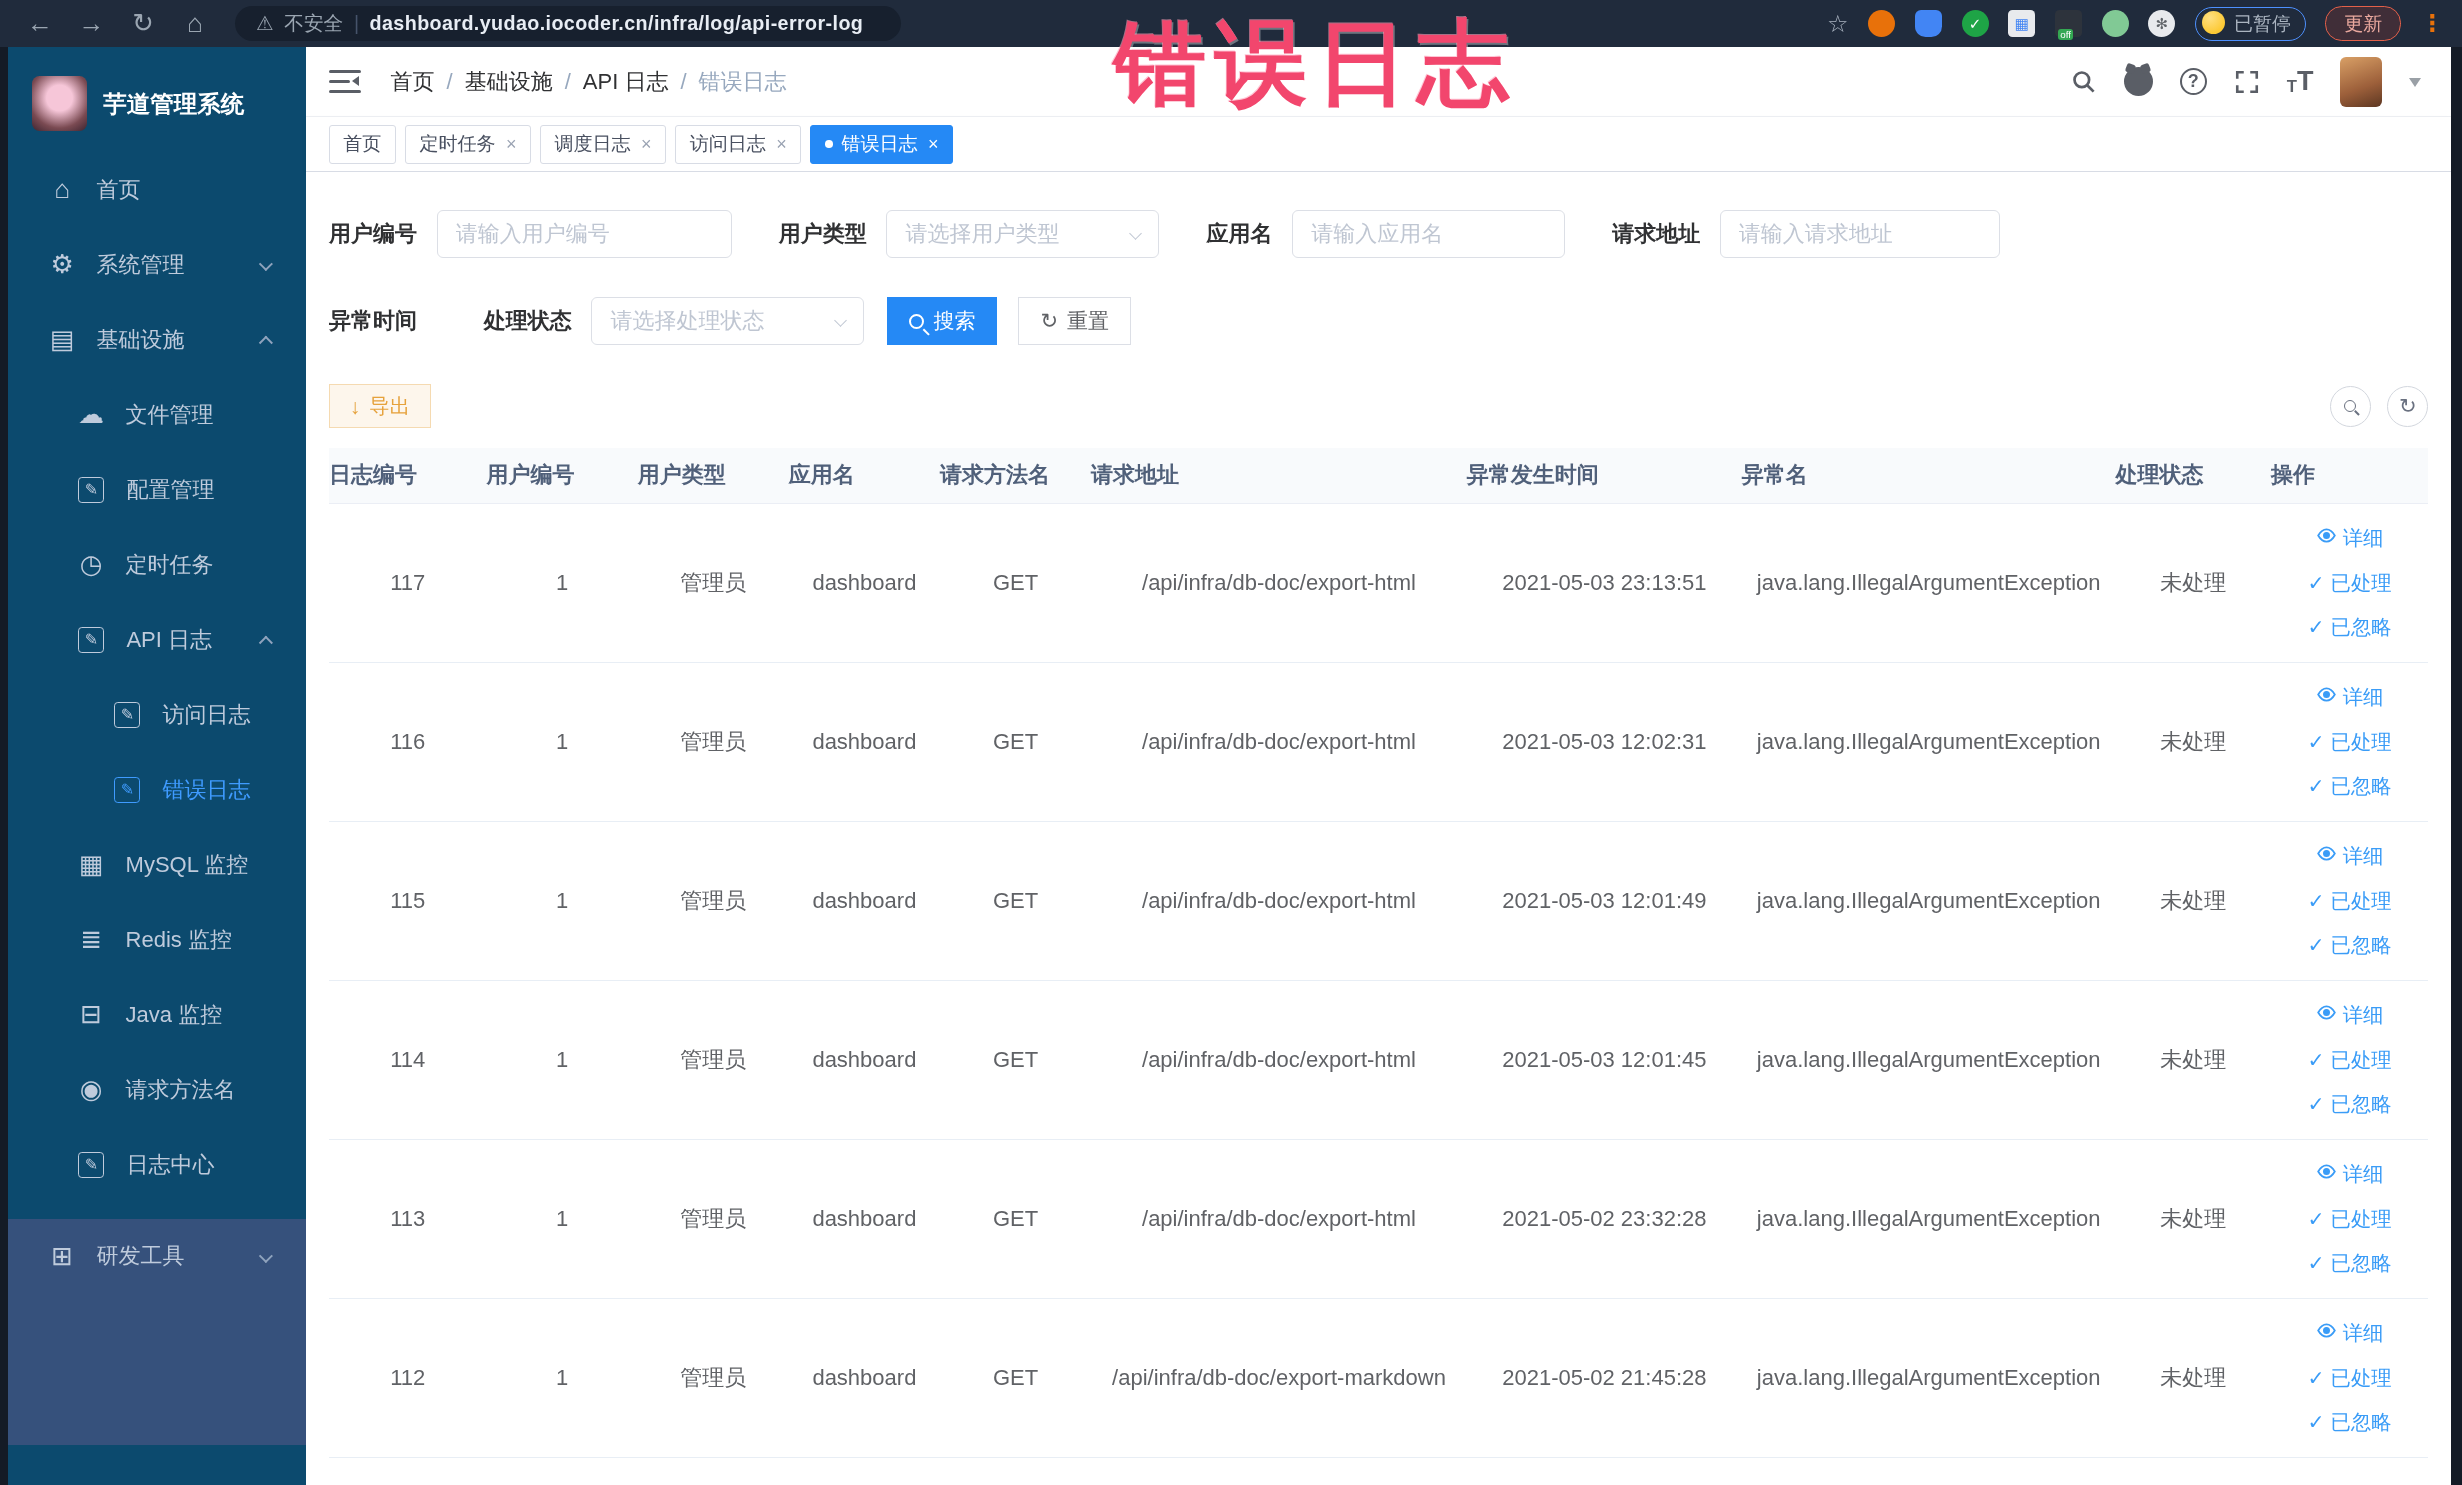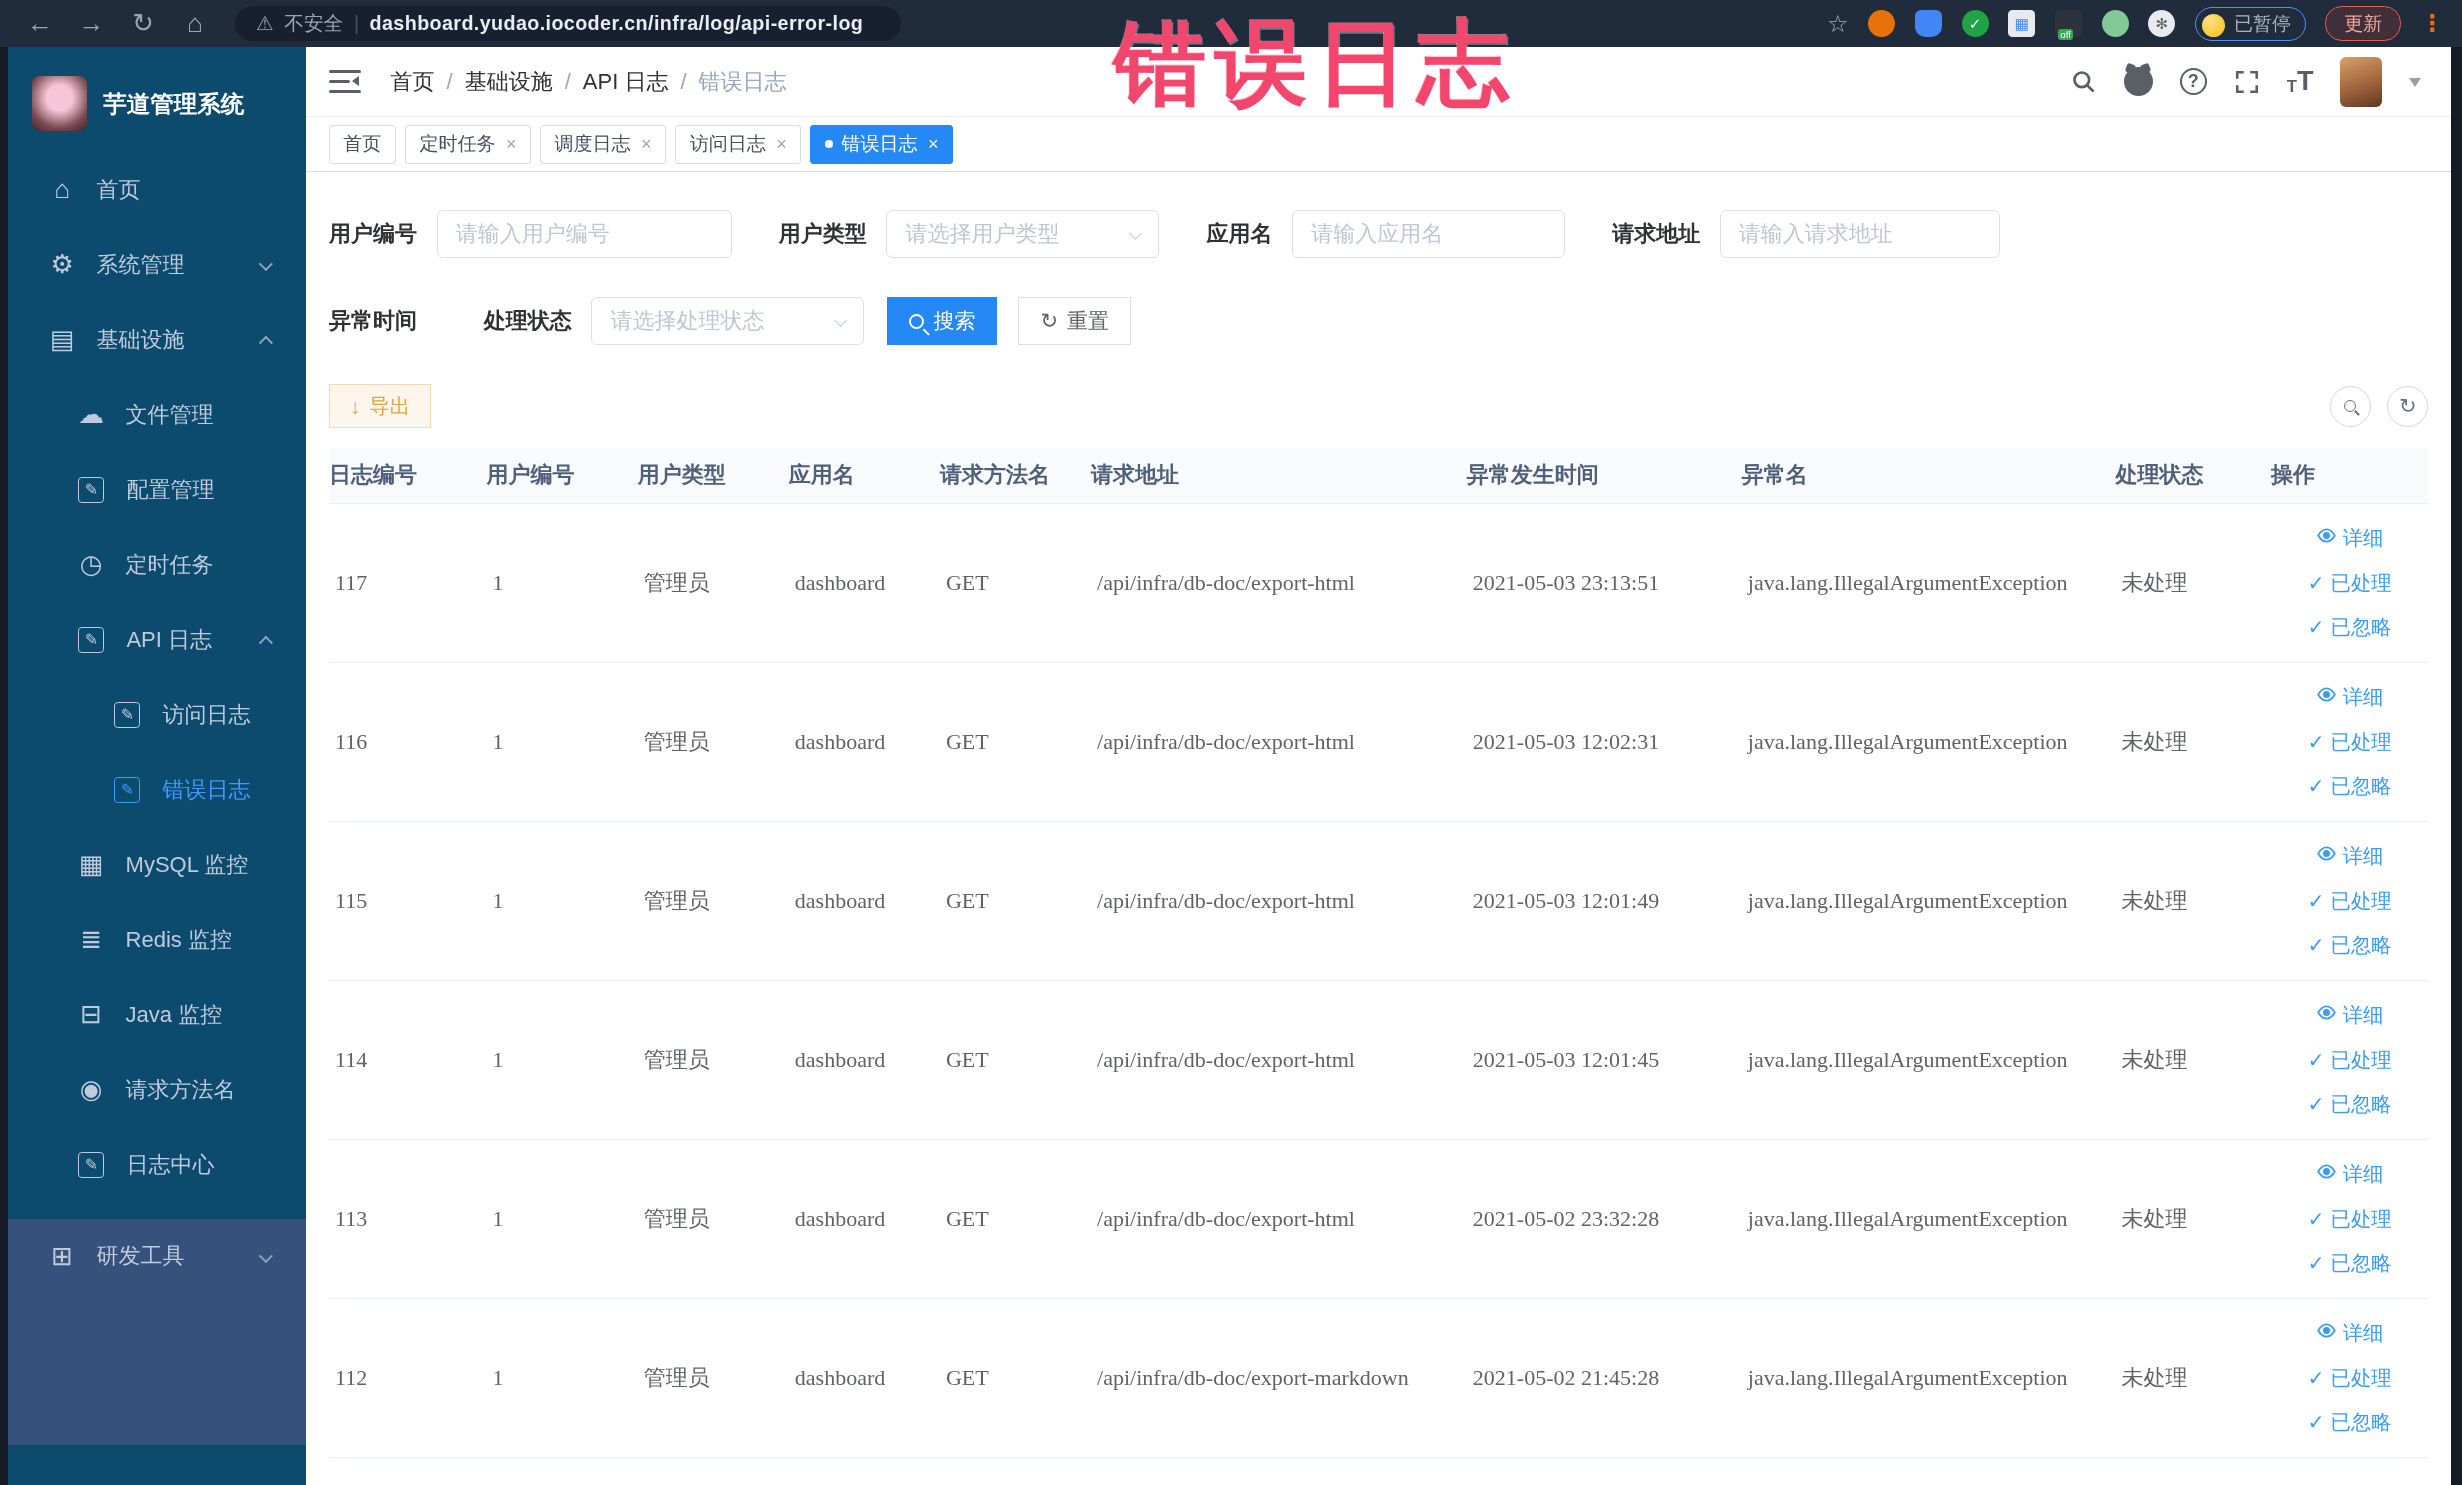--- a/index.html
+++ b/index.html
@@ -19,21 +19,21 @@
   .x-star { color:#aab4c0; font-size:24px; }
   .xic { width:27px; height:27px; border-radius:50%; display:inline-flex; align-items:center; justify-content:center; font-size:15px; color:#fff; }
   .x-orange { background:#e8710a; }
   .x-shield { background:#4285f4; border-radius:6px 6px 10.6px 10.6px; }
   .x-green { background:#1ea446; }
   .x-grid { background:#e8eaed; border-radius:4.5px; color:#4285f4; font-weight:bold; }
   .x-off { background:#2d333c; border-radius:4.5px; position:relative; }
   .x-off::after { content:"off"; position:absolute; bottom:-3px; left:3px; background:#34a853; color:#fff; font-size:9.8px; border-radius:3px; padding:0 2.3px; }
   .x-leaf { background:#81c995; }
   .x-puzzle { background:#e8eaed; color:#5f6368; }
-  .paused-pill { display:flex; align-items:flex-end; gap:9px; border:1.5px solid #4d90fe; border-radius:18px; padding:3px 13.6px 3px 6px; }
+  .paused-pill { display:flex; align-items:flex-start; gap:9px; border:1.5px solid #4d90fe; border-radius:18px; padding:3px 13.6px 3px 6px; }
   .emoji-dot { width:23px; height:23px; border-radius:50%; background:radial-gradient(circle at 35% 30%,#ffe082,#fcc934 70%); }
   .paused-label { color:#aab4c0; font-size:19px; }
   .update-btn { border:1.5px solid #e36049; background:rgba(210,60,40,.18); border-radius:16.7px; color:#e8a79d; font-size:19px; padding:3.8px 18px; }
   .kebab { color:#e8710a; font-size:23px; font-weight:bold; letter-spacing:0; }
 
   
   .app { display:flex; height:1439px; margin:0 10.6px 0 7.6px; background:#fff; }
 
   
   .sidebar { width:298px; background:#0c4a6e; flex:none; color:#bfcbdc; overflow:hidden; }
@@ -105,21 +105,21 @@
   .circle-btn { width:41px; height:41px; border-radius:50%; border:0.8px solid #d3d7de; display:flex; align-items:center; justify-content:center; color:#6a7180; cursor:pointer; background:#fff; font-size:21px; }
   .circle-btn .mag { width:12px; height:12px; border-width:1.5px; }
   .circle-btn .mag::after { height:6px; left:10.6px; top:9px; width:1.5px; }
 
   
   .table { width:100%; }
   .tr { display:grid; grid-template-columns:7.5% 7.2% 7.2% 7.2% 7.2% 17.9% 13.1% 17.8% 7.4% 7.5%; align-items:center; }
   .thead { background:#f8fafc; border-bottom:0.8px solid #ebeef5; height:56px; }
   .th { font-size:22px; font-weight:bold; color:#50607a; }
   .row { height:159px; border-bottom:0.8px solid #e8eef5; }
-  .td { font-size:22px; color:#606266; text-align:left; word-break:break-all; padding:0 6px;font-family:Liberation Serif, serif; }
+  .td { font-size:22px; color:#606266; text-align:center; word-break:break-all; padding:0 6px; }
   .td.actions { display:flex; flex-direction:column; align-items:center; gap:16.7px; }
   .act-link { color:#3a9cf7; font-size:20.4px; display:inline-flex; align-items:center; gap:6px; cursor:pointer; }
   .act-link svg { width:21px; height:21px; }
 
   
   .annotation { position:absolute; left:1114px; top:1.5px; font-size:92px; font-weight:900; color:#f2466d; letter-spacing:9px; z-index:99;
     text-shadow:1.5px 1.5px 0 rgba(255,255,255,.35), -0.8px -0.8px 0 rgba(255,160,185,.6); }
 </style>
 </head>
 <body>

